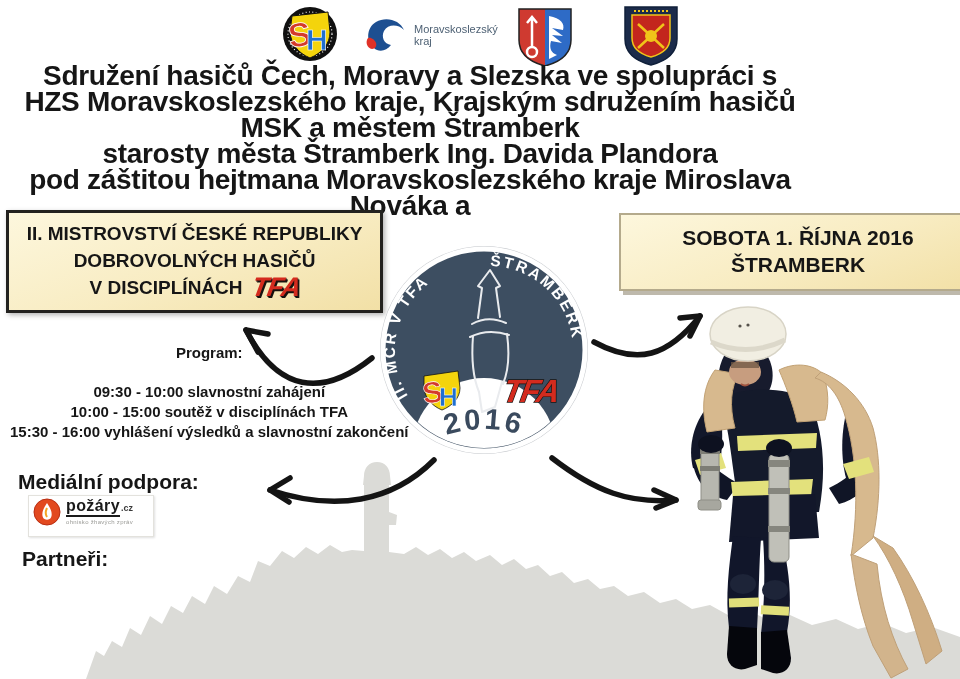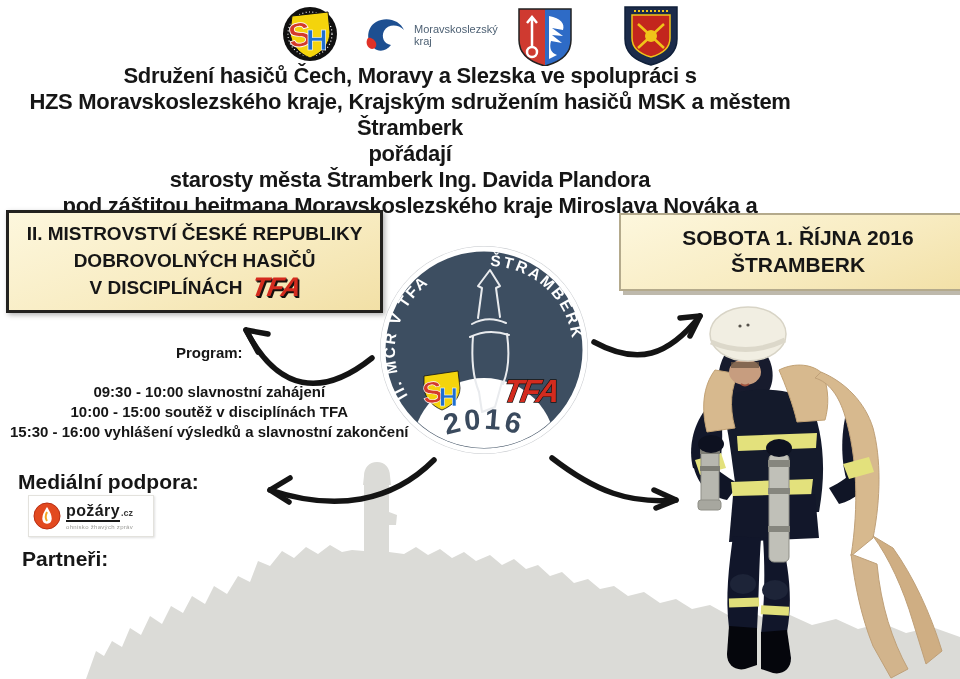--- a/index.html
+++ b/index.html
@@ -1,20 +1,20 @@
 <!DOCTYPE html>
 <html><head>
 <meta charset="utf-8">
 <style>
   html,body { margin:0; padding:0; background:#888; }
   .poster { position:relative; width:960px; height:679px; background:#ffffff; overflow:hidden;
             font-family:"Liberation Sans", sans-serif; color:#161616; margin:0 auto; }
 
   .hdr { position:absolute; top:63px; left:0; width:820px; text-align:center;
-         font-weight:700; font-size:22px; line-height:26px; letter-spacing:-0.3px; z-index:2; }
+         font-weight:700; font-size:28px; line-height:26px; letter-spacing:-0.3px; z-index:2; }
 
   .box { position:absolute; text-align:center; font-weight:700; z-index:5;
          background:linear-gradient(160deg,#fdf7dd 0%, #f8ecc2 55%, #f2e0a6 100%); }
   #event-box { left:6px; top:210px; width:371px; padding:7px 0 9px;
                border:3px solid #23221f; box-shadow:2px 2px 5px rgba(0,0,0,.3);
                font-size:19px; line-height:27px; }
   #date-box  { left:585px; top:213px; width:354px; padding:9px 0 11px;
                border:2px solid #b4aa8c; box-shadow:4px 4px 0 rgba(110,100,70,.45);
                font-size:21px; line-height:27px;margin-left:34px; }
 
@@ -24,21 +24,21 @@
 
   .prog { position:absolute; left:10px; top:344px; font-weight:700; font-size:15px; z-index:2;text-align:center; }
   .prog .items { margin-top:21px; line-height:20px; }
 
   .lbl { position:absolute; font-weight:700; font-size:21px; z-index:2; }
   #media-label { left:18px; top:470px; }
   #partners-label { left:22px; top:547px; }
 
   .pozary-card { position:absolute; left:28px; top:495px; width:126px; height:42px; z-index:2;
                  background:#fff; border:1px solid #e3e2dd; box-shadow:1px 1px 2px rgba(0,0,0,.12);
-                 display:flex; align-items:center; padding:2px 4px; box-sizing:border-box; }
+                 display:flex; padding:2px 4px; box-sizing:border-box; }
   .pozary-text { margin-left:5px; line-height:1; }
   .pozary-brand { font-weight:800; font-size:16px; letter-spacing:.4px; color:#1a1a1a;
                   border-bottom:2px solid #1a1a1a; display:inline-block; padding-bottom:1px; }
   .pozary-suffix { font-weight:700; font-size:9px; color:#3a3a3a; margin-left:1px; }
   .pozary-tagline { font-size:6px; color:#9a9a96; margin-top:2px; letter-spacing:.3px; }
 
   .layer { position:absolute; pointer-events:none; }
   #hill-svg { left:0; top:455px; z-index:1; }
   #firefighter-svg { left:645px; top:296px; z-index:2; }
   #arrows-svg { left:0; top:0; z-index:3; }
@@ -180,21 +180,20 @@
     <path d="M1,1 H53 V33 C53,48 42,55 27,59 C12,55 1,48 1,33 Z" fill="#1b2b4a" stroke="#10203a" stroke-width="1.5"></path>
     <path d="M8,9 H46 V32 C46,43 38,48 27,51 C16,48 8,43 8,32 Z" fill="#c3261d" stroke="#f0c419" stroke-width="1.5"></path>
     <path d="M14,18 L40,42 M40,18 L14,42" stroke="#f0c419" stroke-width="2.5"></path>
     <circle cx="27" cy="30" r="6" fill="#f0c419"></circle>
     <path d="M10,5 H44" stroke="#f0c419" stroke-width="2" stroke-dasharray="2 2"></path>
   </svg>
 
   <div class="hdr">
     <div>Sdružení hasičů Čech, Moravy a Slezska ve spolupráci s</div>
     <div>HZS Moravskoslezského kraje, Krajským sdružením hasičů MSK a městem Štramberk</div>
-    <div>pořádají</div>
     <div>starosty města Štramberk Ing. Davida Plandora</div>
     <div>pod záštitou hejtmana Moravskoslezského kraje Miroslava Nováka a</div>
   </div>
 
   <div id="event-box" class="box">
     <div>II. MISTROVSTVÍ ČESKÉ REPUBLIKY</div>
     <div>DOBROVOLNÝCH HASIČŮ</div>
     <div>
       <span>V DISCIPLÍNÁCH</span><span class="tfa-inline">TFA</span>
     </div>

